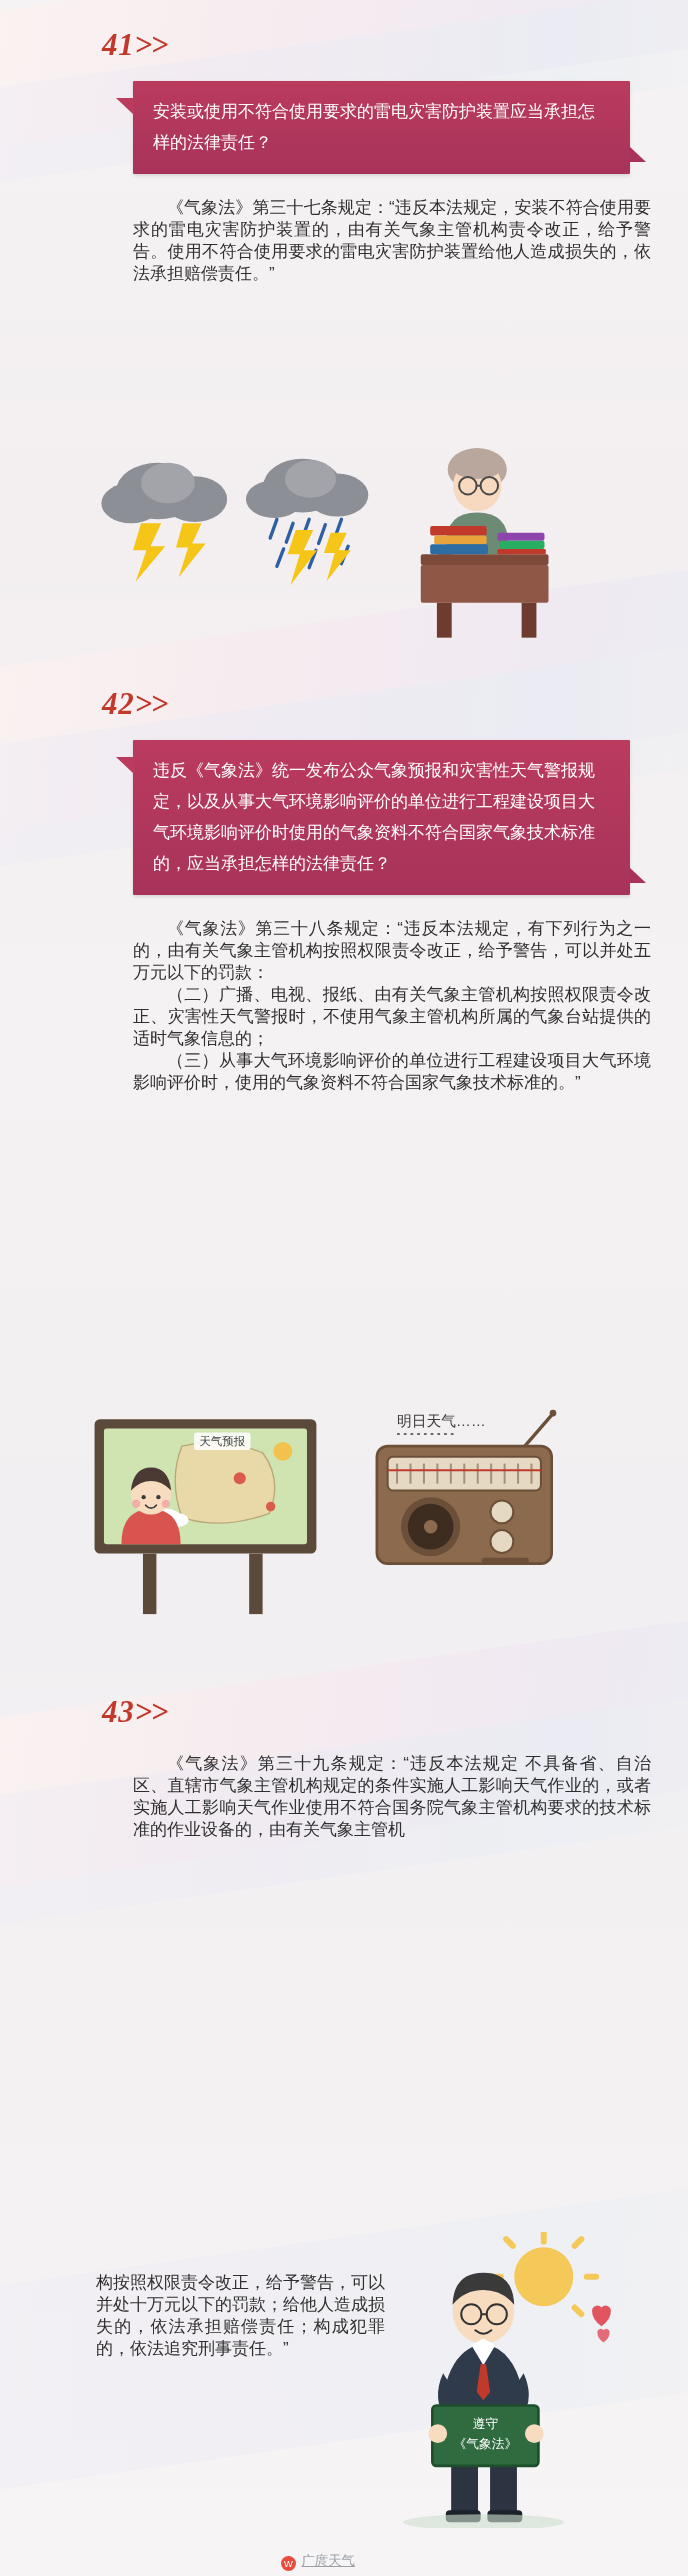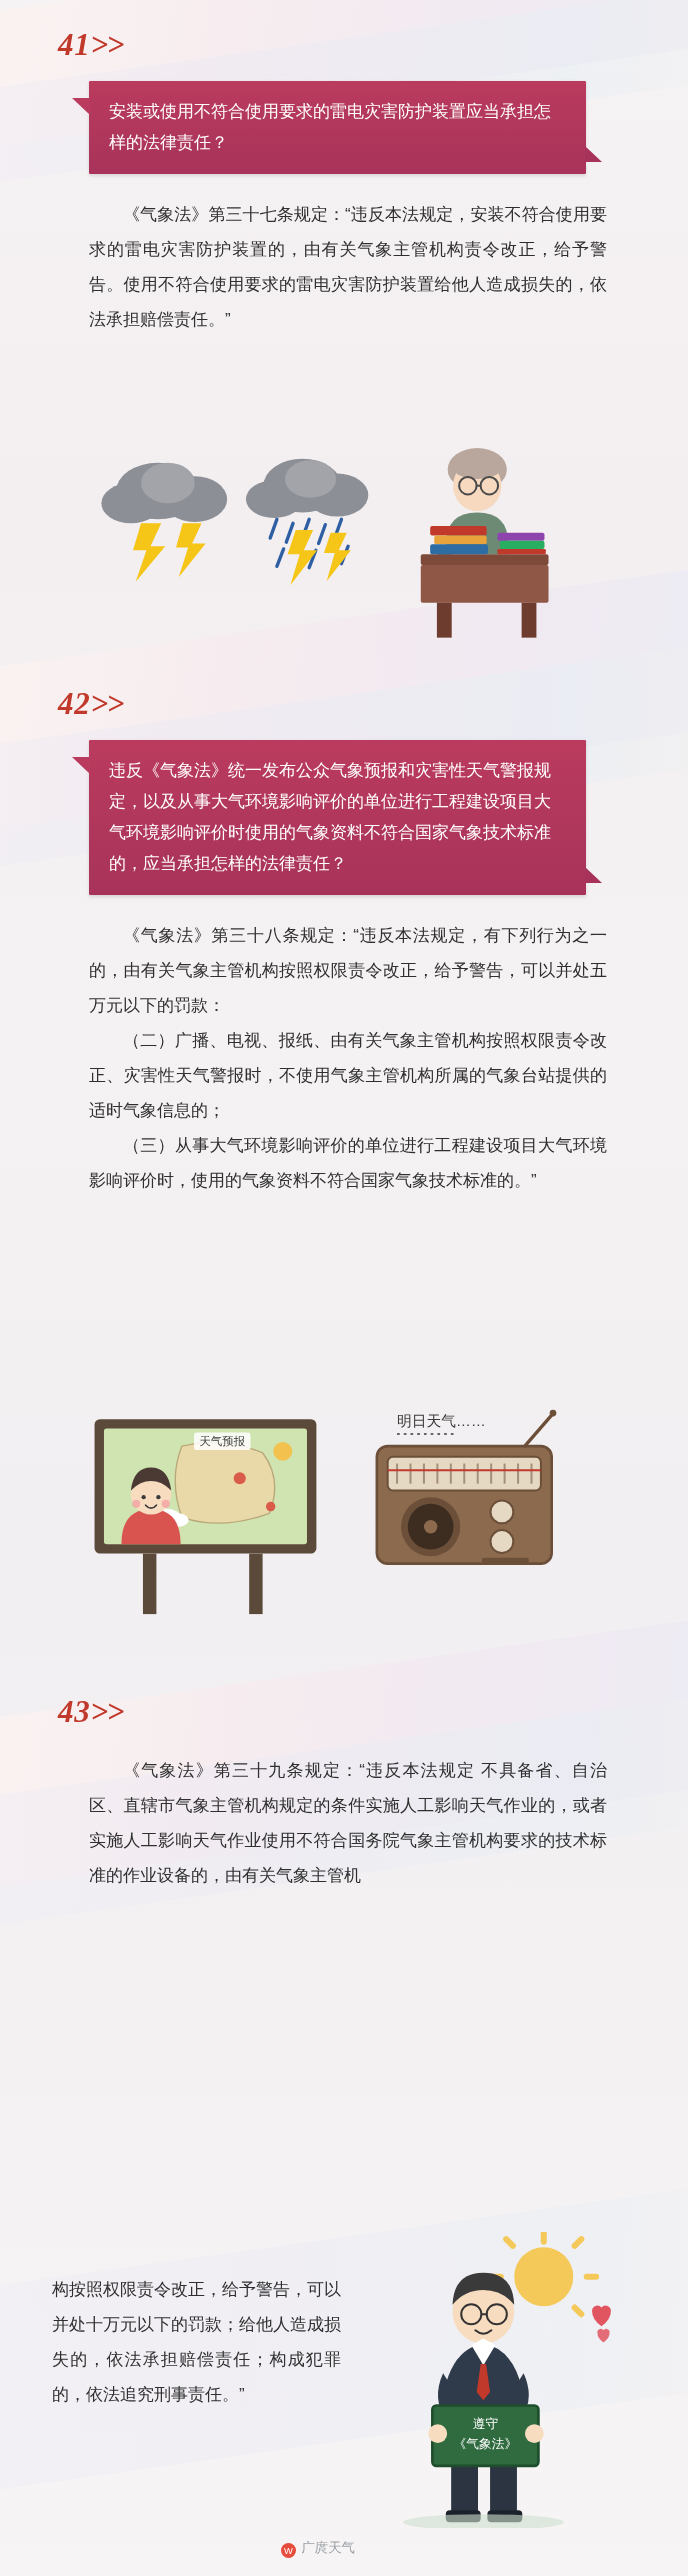--- a/index.html
+++ b/index.html
@@ -29,21 +29,21 @@
     position: absolute;
     width: 941px;
     height: 175px;
     transform: rotate(-8deg);
     opacity: .85;
     pointer-events: none;
   }
 
   .section {
     position: absolute;
-    left: 0; width: 552px;
+    left: 0; width: 552px; padding-left: 44px;
   }
 
   .num {
     font-family: "Liberation Serif", "DejaVu Serif", serif;
     font-style: italic;
     font-weight: bold;
     font-size: 31px;
     color: #c0392b;
     letter-spacing: 0.7px;
     margin-left: 58px;
@@ -78,37 +78,38 @@
     width: 0; height: 0;
     border-top: 16px solid transparent;
     border-bottom: 0 solid transparent;
     border-left: 17px solid #a8335a;
   }
 
   .body-text {
     margin: 23px 0 0 89px;
     width: 518px;
     font-size: 17px;
-    line-height: 35px;
+    line-height: 22px;
     color: #2f2f2f;
     text-align: justify;
   }
   .body-text p { margin: 0; }
   .body-text p.indent { text-indent: 34px; }
 
   
   .illus { position: absolute; }
 
   .credit {
     position: absolute;
-    left: 0; bottom: 18px;
+    left: 0; bottom: 5px;
     width: 636px;
     text-align: center;
     font-size: 13.4px;
     color: #9aa0a6;
+    text-decoration: underline;
   }
   .credit .wb {
     display: inline-block;
     width: 15px; height: 15px;
     border-radius: 50%;
     background: #e74c3c;
     color: #fff;
     font-size: 9.4px;
     line-height: 15px;
     text-align: center;

